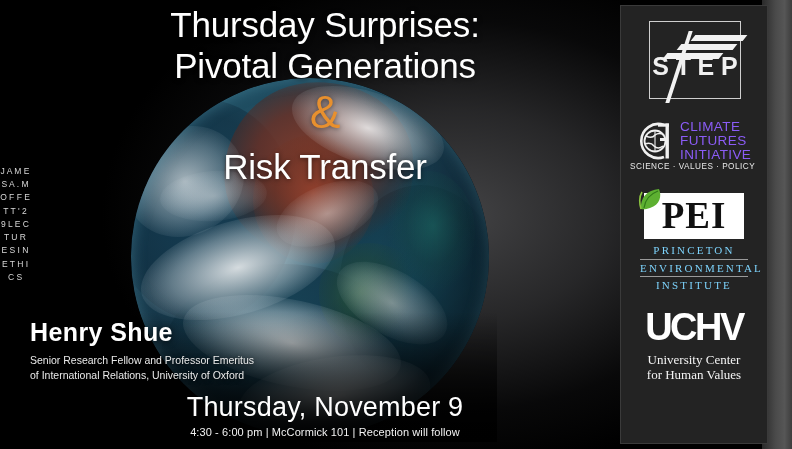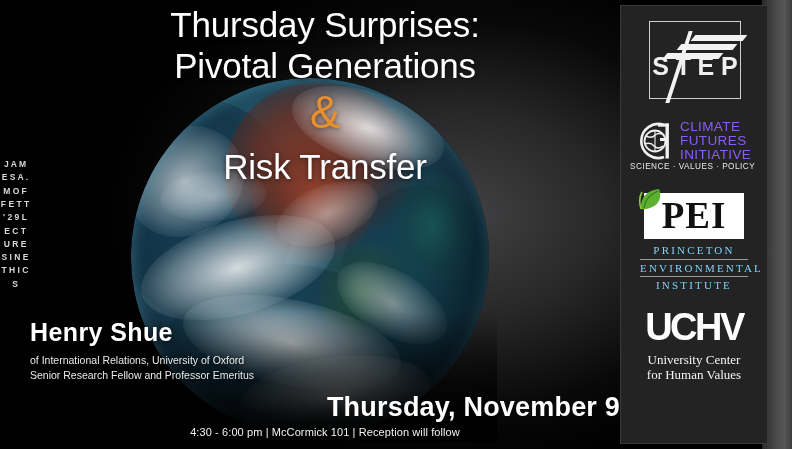--- a/index.html
+++ b/index.html
@@ -49,21 +49,21 @@
     position: absolute;
     left: 0; top: 0;
     width: 30px; height: 449px;
     display: flex;
     align-items: center;
     justify-content: center;
   }
   .series-text {
     color: #d8d8d8;
     font-size: 8.5px;
-    font-weight: bold;
+    font-weight: normal;
     letter-spacing: 0px;
     line-height: 13.3px;
     text-align: center;
     white-space: pre-line;
     text-transform: uppercase;
   }
 
   
   .globe-wrap {
     position: absolute;
@@ -226,23 +226,22 @@
   .datebox {
     position: absolute;
     left: 30px;
     top: 392px;
     width: 590px;
     text-align: center;
     color: #ffffff;
   }
   .date-main {
     font-size: 27px;
-    font-weight: bold;
+    font-weight: normal;
     letter-spacing: 0.2px;
-    text-align: right;
   }
   .date-sub {
     margin-top: 3px;
     font-size: 11px;
     letter-spacing: 0.1px;
     color: #f2f2f2;
   }
 
   
   .logo-panel {
@@ -445,22 +444,22 @@
   <div class="headline">
     <div class="title-line">Thursday Surprises:</div>
     <div class="title-line">Pivotal Generations</div>
     <div class="amp">&amp;</div>
     <div class="title-line last">Risk Transfer</div>
   </div>
 
   <div class="speaker">
     <div class="speaker-name">Henry Shue</div>
     <div class="speaker-affil">
+      <div>Senior Research Fellow and Professor Emeritus</div>
       <div>of International Relations, University of Oxford</div>
-      <div>Senior Research Fellow and Professor Emeritus</div>
     </div>
   </div>
 
   <div class="datebox">
     <div class="date-main">Thursday, November 9</div>
     <div class="date-sub">4:30 - 6:00 pm  |  McCormick 101  |  Reception will follow</div>
   </div>
 
   <div class="logo-panel">
 

